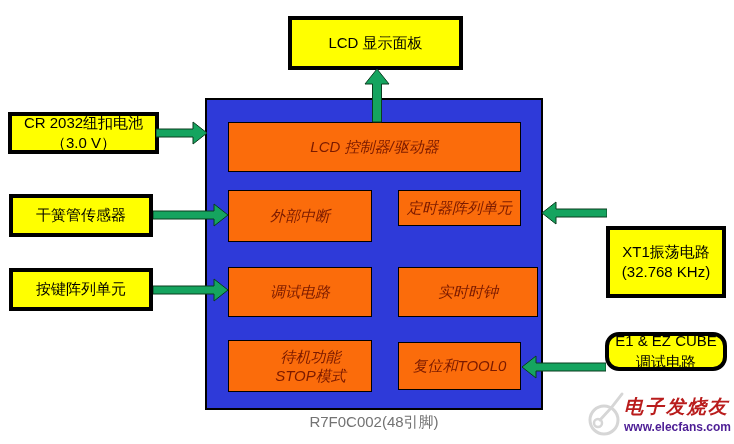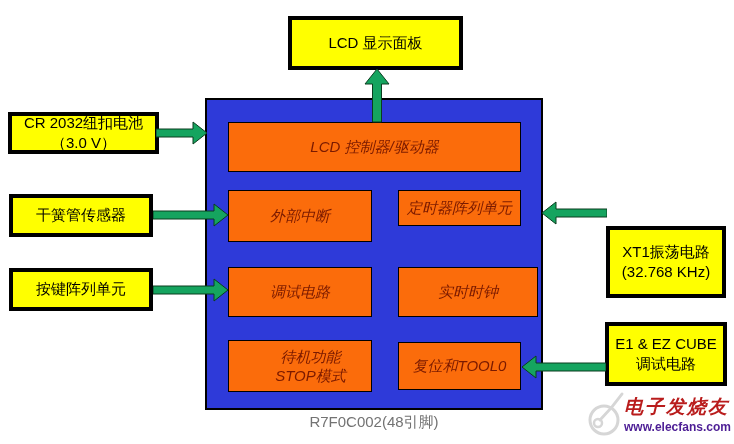--- a/index.html
+++ b/index.html
@@ -86,21 +86,21 @@
 
   <div class="ybox" style="left:9px;top:268px;width:144px;height:43px;">
     <span class="line">按键阵列单元</span>
   </div>
 
   <div class="ybox" style="left:606px;top:182px;width:120px;height:72px;margin-top:44px;">
     <span class="line">XT1振荡电路</span>
     <span class="line">(32.768 KHz)</span>
   </div>
 
-  <div class="ybox" style="left:605px;top:322px;width:122px;height:64px;">
+  <div class="ybox" style="left:605px;top:332px;width:122px;height:39px;border-radius:14px;">
     <span class="line">E1 &amp; EZ CUBE</span>
     <span class="line">调试电路</span>
   </div>
 
   <svg class="arrow" style="left:364px;top:69px;" width="26" height="54">
     <polygon points="13,0 25,15 17.5,15 17.5,53 8.5,53 8.5,15 1,15" fill="var(--green)" stroke="var(--greenedge)" stroke-width="1"></polygon>
   </svg>
 
   <svg class="arrow" style="left:156px;top:120px;" width="52" height="26">
     <polygon points="0,9 37,9 37,2 51,13 37,24 37,17 0,17" fill="var(--green)" stroke="var(--greenedge)" stroke-width="1"></polygon>

